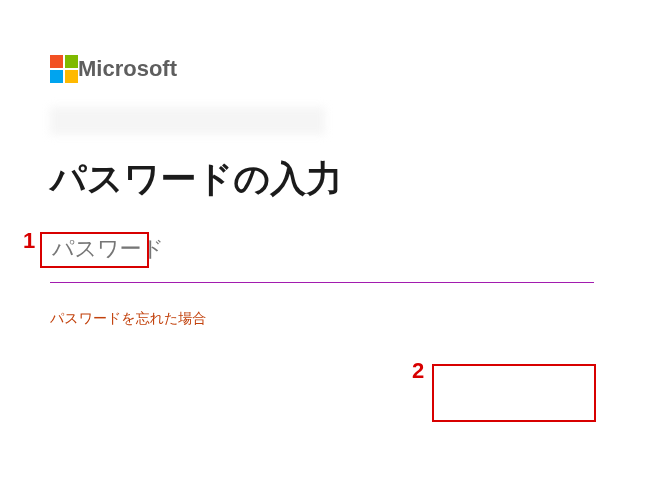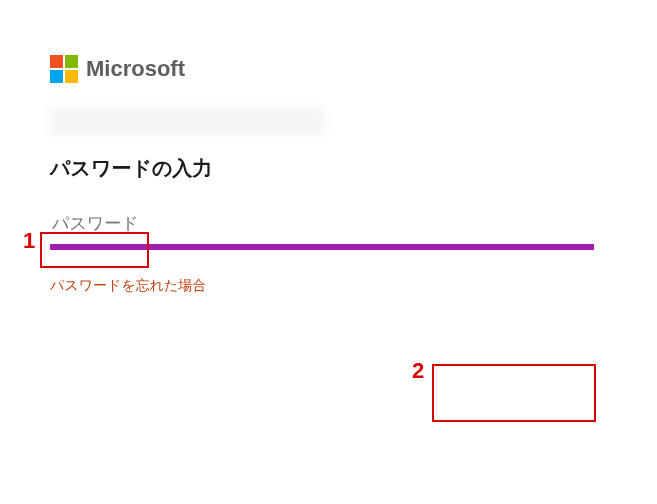--- a/index.html
+++ b/index.html
@@ -13,21 +13,20 @@
   }
   .container {
     position: absolute;
     left: 50px;
     top: 55px;
     width: 540px;
   }
   .brand {
     display: flex;
     align-items: center;
-    gap: 8px;
     margin-bottom: 24px;
   }
   .ms-logo {
     width: 28px;
     height: 28px;
     display: grid;
     grid-template-columns: 1fr 1fr;
     grid-template-rows: 1fr 1fr;
     gap: 2px;
   }
@@ -43,35 +42,35 @@
   }
   .identity {
     width: 275px;
     height: 28px;
     background: #f1f1f1;
     filter: blur(4px);
     opacity: 0.7;
     margin-bottom: 20px;
   }
   .title {
-    font-size: 20px;
+    font-size: 36px;
     font-weight: 700;
     color: #1b1b1b;
     margin: 0 0 26px 0;
   }
   .field-wrap {
     position: relative;
     margin-bottom: 26px;
   }
   .pw-input {
     width: 100%;
     border: none;
-    border-bottom: 6px solid #a21caf;
-    font-size: 17px;
-    padding: 6px 2px 10px 2px;
+    border-bottom: 1px solid #a21caf;
+    font-size: 22px;
+    padding: 6px 2px 20px 2px;
     outline: none;
     color: #333;
     background: transparent;
   }
   .pw-input::placeholder { color: #767676; }
   .forgot {
     color: #c2410c;
     font-size: 14px;
     cursor: pointer;
     display: inline-block;

